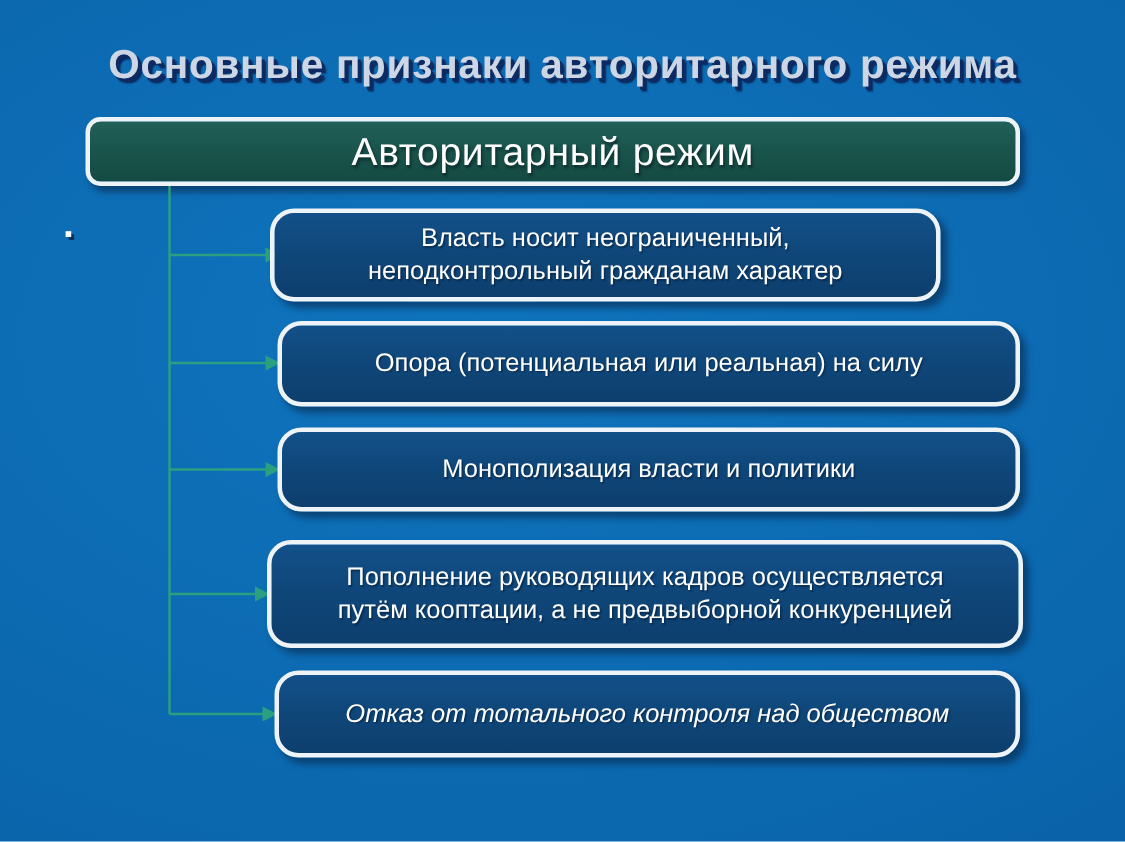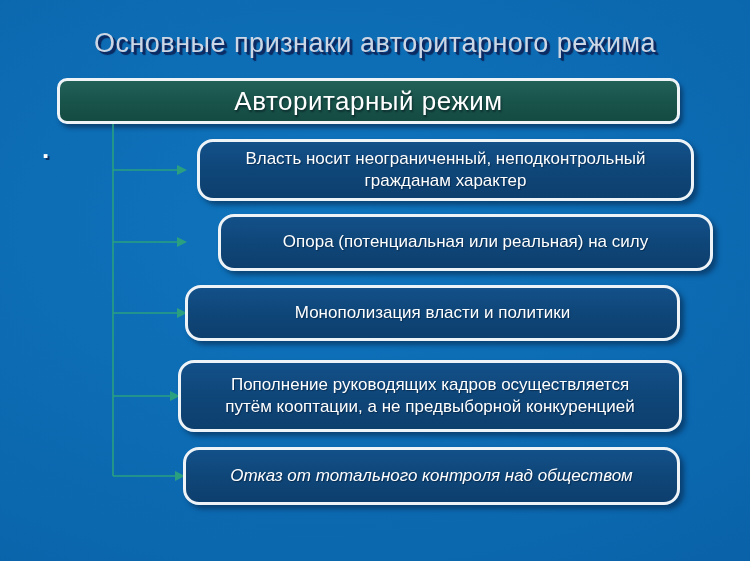--- a/index.html
+++ b/index.html
@@ -11,21 +11,21 @@
     position: relative; width: 750px; height: 561px;
     background:
       radial-gradient(ellipse 130% 110% at 42% 40%,
         var(--background-light, #0f74bd) 0%,
         var(--background, #0b67ae) 55%,
         var(--background-dark, #08599c) 100%);
   }
   .title {
     position: absolute; left: 0; top: 28px; width: 750px;
     text-align: center;
-    font-size: 27px; font-weight: normal; letter-spacing: 0.5px;
+    font-size: 27px; font-weight: bold; letter-spacing: 0.5px;
     color: var(--title-text, #ccd6e4);
     text-shadow: 2px 2px 0 var(--title-shadow, #0d2a63),
                  3px 3px 1px rgba(10, 30, 80, 0.85);
   }
   .root-box {
     position: absolute; left: 57px; top: 78px; width: 623px; height: 46px;
     box-sizing: border-box;
     background: linear-gradient(180deg, #226158 0%, var(--root-fill, #1a564d) 40%, var(--root-fill-dark, #144a42) 100%);
     border: 3px solid var(--box-border, #eef3f7);
     border-radius: 10px;
@@ -55,22 +55,22 @@
     border: 3px solid var(--box-border, #eef3f7);
     border-radius: 16px;
     box-shadow: 4px 4px 5px var(--shadow, rgba(7,32,66,0.55));
     display: flex; align-items: center; justify-content: center;
     text-align: center;
     color: var(--box-text, #ffffff);
     font-size: 17px; line-height: 1.32;
     text-shadow: 1px 1px 1px rgba(0, 15, 35, 0.45);
     padding: 0 22px;
   }
-  .item-1 { left: 197px; top: 139px; width: 497px; height: 62px; }
-  .item-2 { left: 185px; top: 214px; width: 495px; height: 57px; margin-left: 33px; }
+  .item-1 { left: 180px; top: 139px; width: 447px; height: 62px; }
+  .item-2 { left: 185px; top: 214px; width: 495px; height: 57px; }
   .item-3 { left: 185px; top: 285px; width: 495px; height: 56px; }
   .item-4 { left: 178px; top: 360px; width: 504px; height: 72px; padding: 0 36px; }
   .item-5 { left: 183px; top: 447px; width: 497px; height: 58px; font-style: italic; }
 </style>
 </head>
 <body>
 
 <div class="slide">
 
   <div class="title">Основные признаки авторитарного режима</div>

